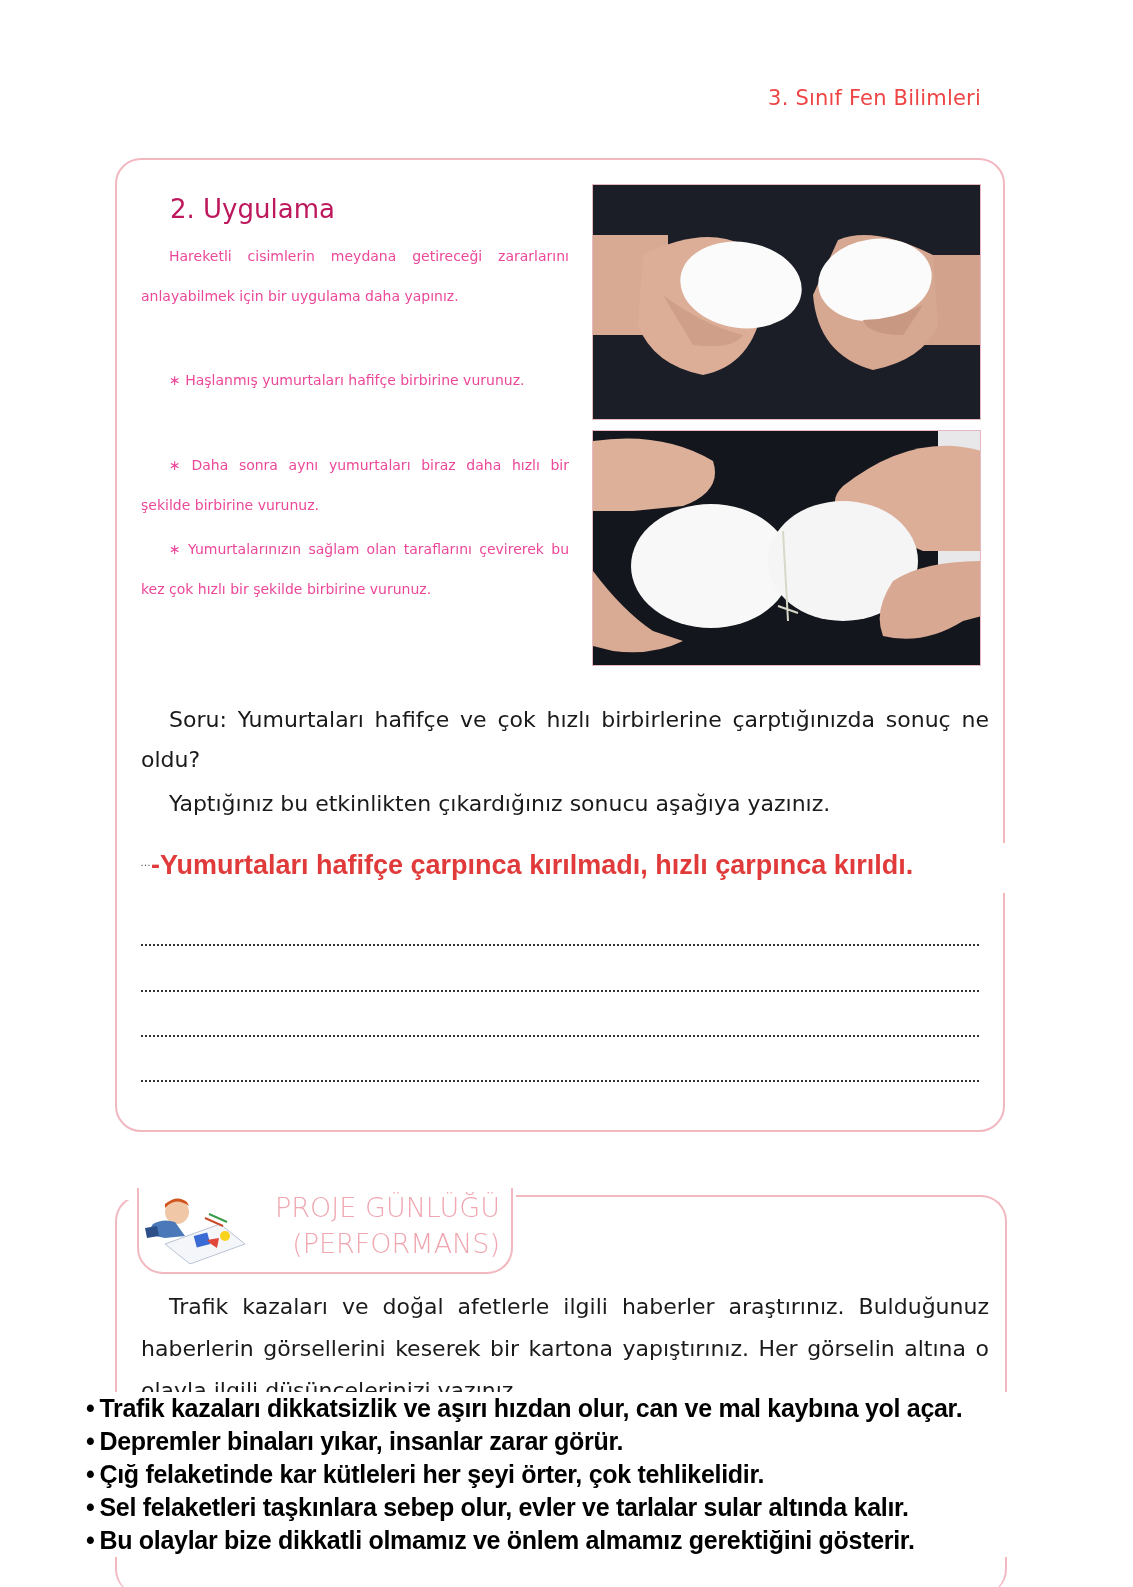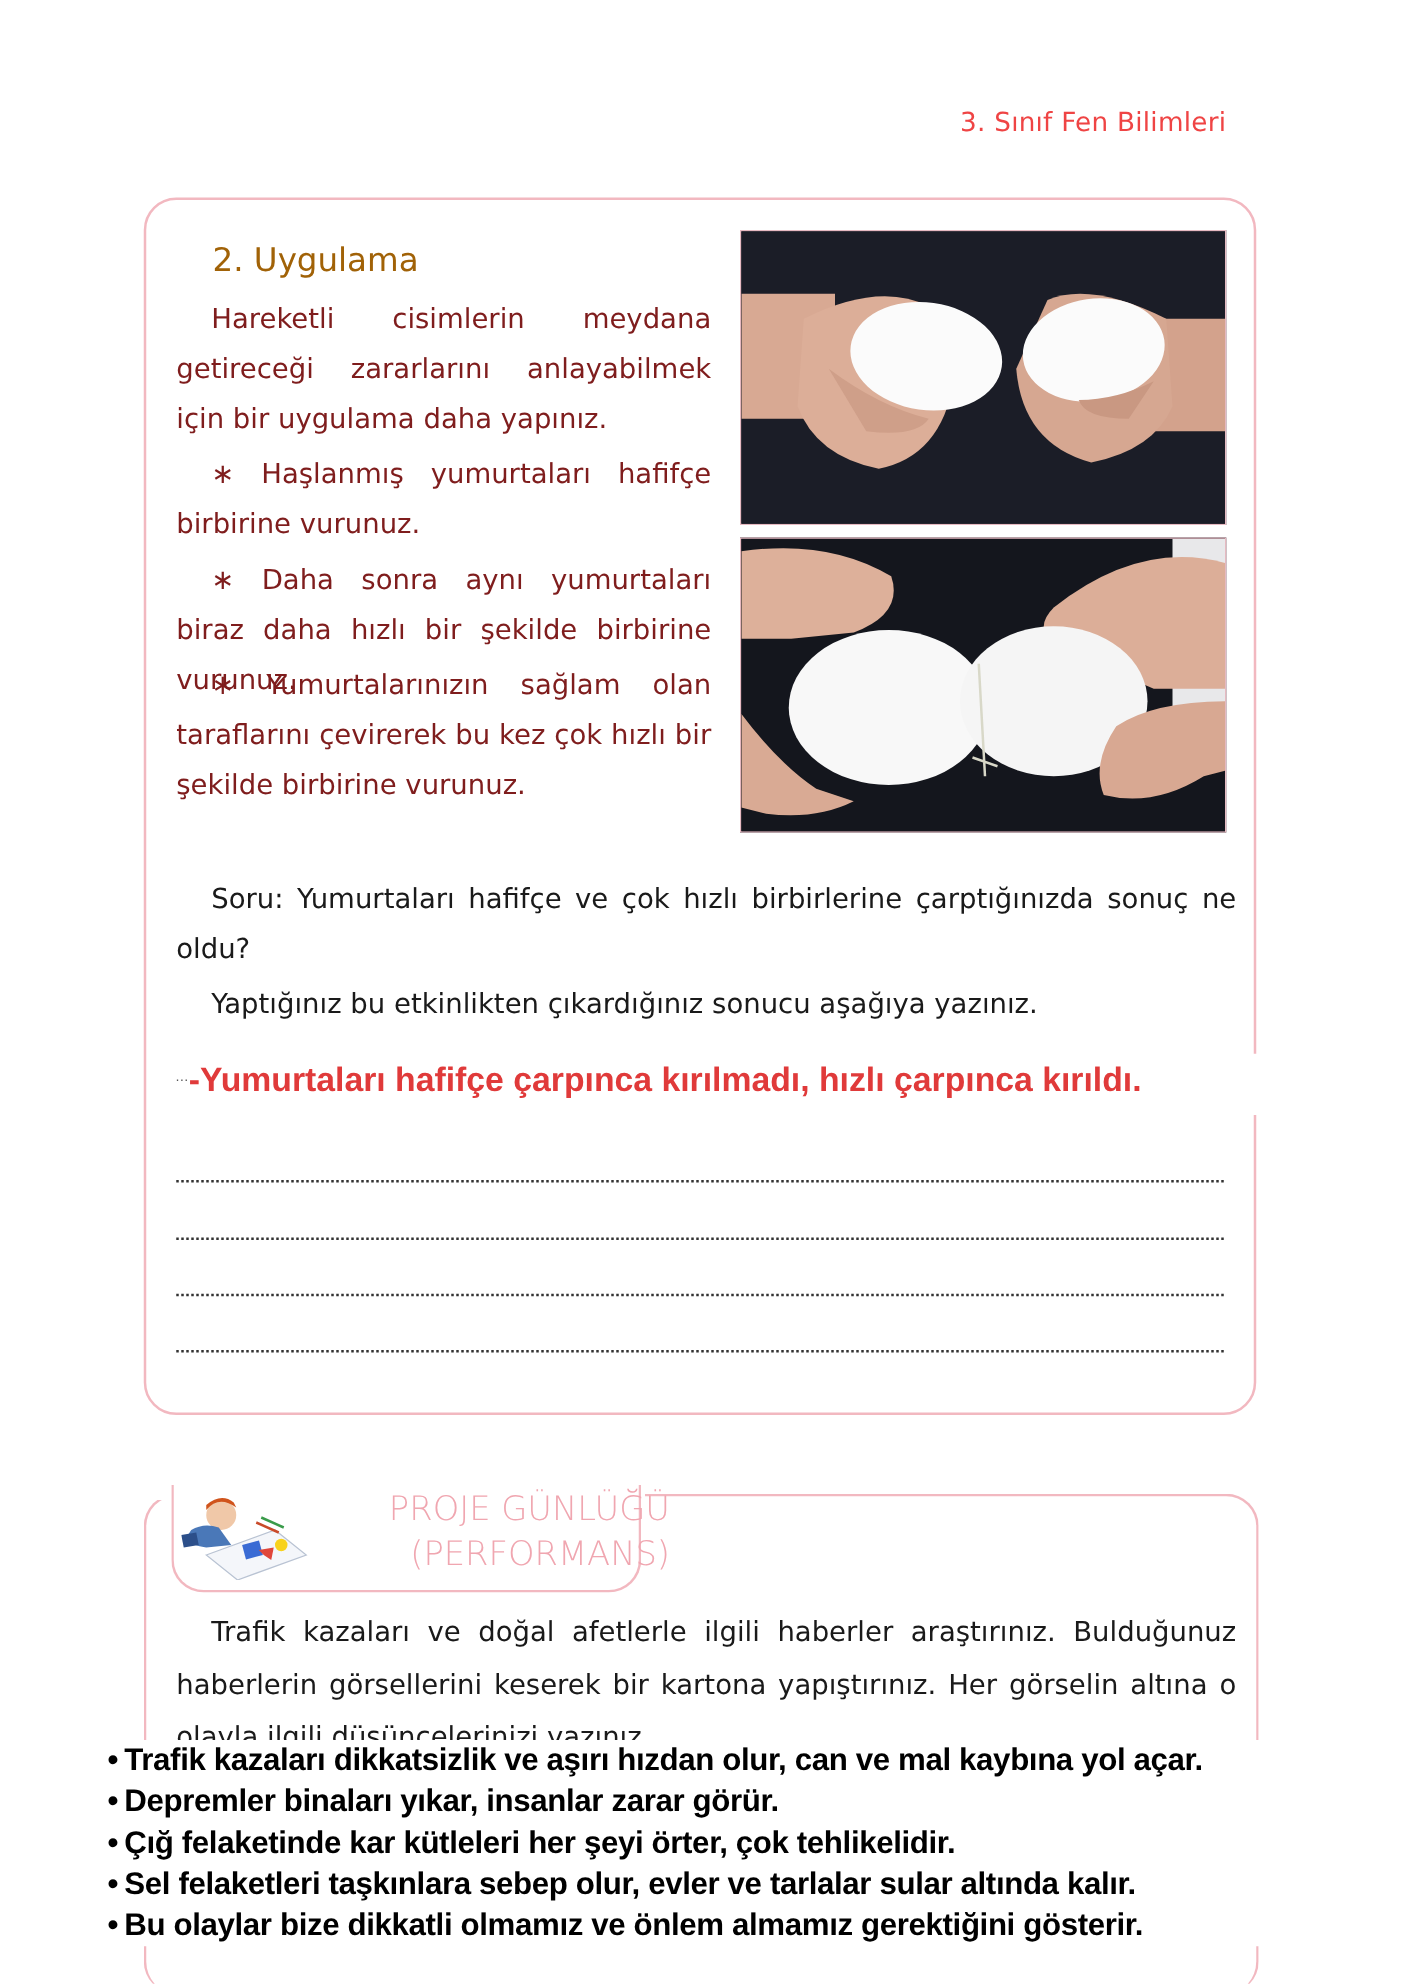--- a/index.html
+++ b/index.html
@@ -6,22 +6,22 @@
     body { width: 1133px; height: 1587px; position: relative; overflow: hidden;
            font-family: "DejaVu Sans", sans-serif; color: #1a1a1a; }
     .abs { position: absolute; }
 
     .page-header { right: 152px; top: 86px; font-size: 21px; letter-spacing: 0.2px; color: #ef4444; }
 
     
     .activity-box { left: 115px; top: 158px; width: 890px; height: 974px;
                     border: 2px solid #f2b8c0; border-radius: 26px; box-sizing: border-box; }
 
-    .act-title { left: 170px; top: 194px; font-size: 26px; color: #a16207; }
-    .para { font-size: 22px; line-height: 40px; color: #7f1d1d; }
+    .act-title { left: 170px; top: 194px; font-size: 26px; color: #be185d; }
+    .para { font-size: 14px; line-height: 40px; color: #ec4899; }
     .intro { left: 141px; top: 236px; width: 428px; text-align: justify; text-indent: 28px; }
     .step { left: 141px; width: 428px; text-align: justify; text-indent: 28px; }
     .step1 { top: 360px; }
     .step2 { top: 445px; }
     .step3 { top: 529px; }
 
     .photo { left: 592px; width: 389px; border: 1px solid #e6b9c1; box-sizing: border-box; overflow: hidden; }
     .photo1 { top: 184px; height: 236px; background: #1c1e28; }
     .photo2 { top: 430px; height: 236px; background: #15171f; }
 
@@ -35,21 +35,21 @@
 
     .dotline { left: 141px; width: 838px; height: 0; border-top: 2px dotted #333; }
 
     
     .proje-box { left: 115px; top: 1195px; width: 892px; height: 400px;
                  border: 2px solid #f2b8c0; border-radius: 26px; box-sizing: border-box; border-bottom: none; }
     .proje-tab { left: 137px; top: 1188px; width: 376px; height: 86px; background: #fff;
                  border: 2px solid #f2b8c0; border-top: none; border-radius: 0 0 26px 26px; box-sizing: border-box; }
     .proje-tab-cover { left: 113px; top: 1186px; width: 403px; height: 14px; background: #fff; }
     .proje-title { left: 268px; top: 1190px; width: 232px; text-align: right; color: #f0a6b0;
-                   font-family: "DejaVu Sans", sans-serif; font-size: 27px; line-height: 36px; font-weight: 300; margin-left: 36px; }
+                   font-family: "DejaVu Sans", sans-serif; font-size: 27px; line-height: 36px; font-weight: 300; }
     .proje-text { left: 141px; top: 1286px; width: 848px; font-size: 22px; line-height: 42px;
                   text-align: justify; text-indent: 28px; }
 
     .bullets { left: 86px; top: 1392px; width: 1000px; background: #fff; }
     .bullet { font-family: "Liberation Sans", sans-serif; font-weight: bold; color: #000000;
               font-size: 25px; line-height: 33px; white-space: nowrap; letter-spacing: -0.3px; }
     .bullet .dot { margin-right: 5px; }
   </style>
 </head>
 <body>

